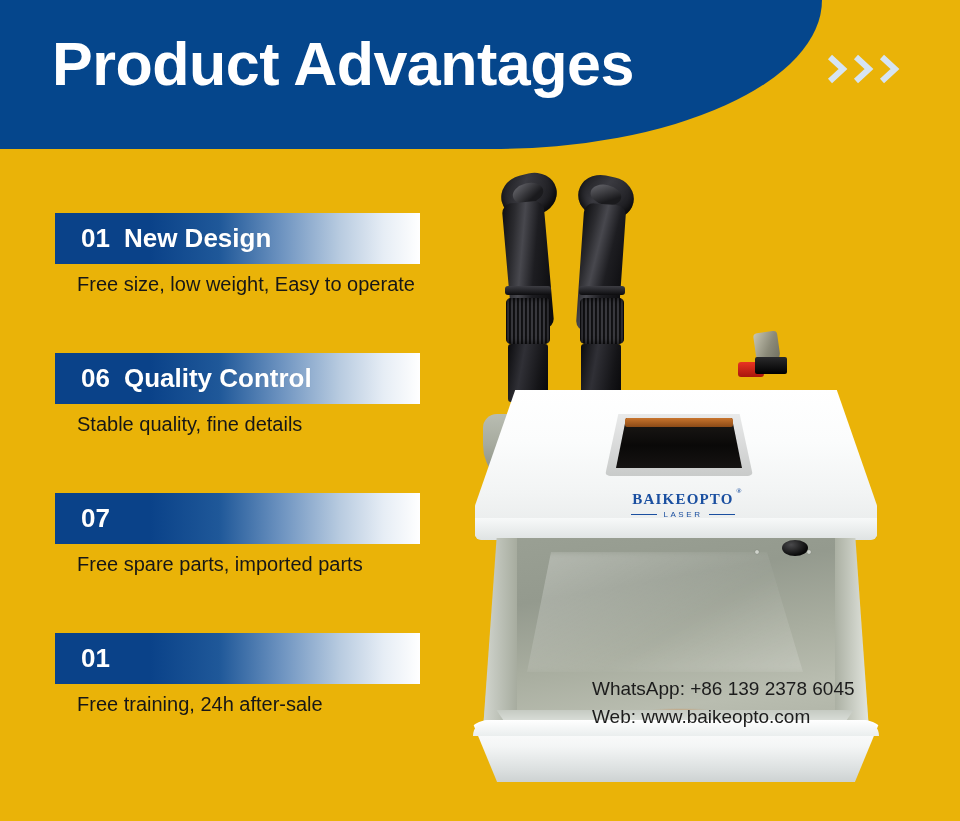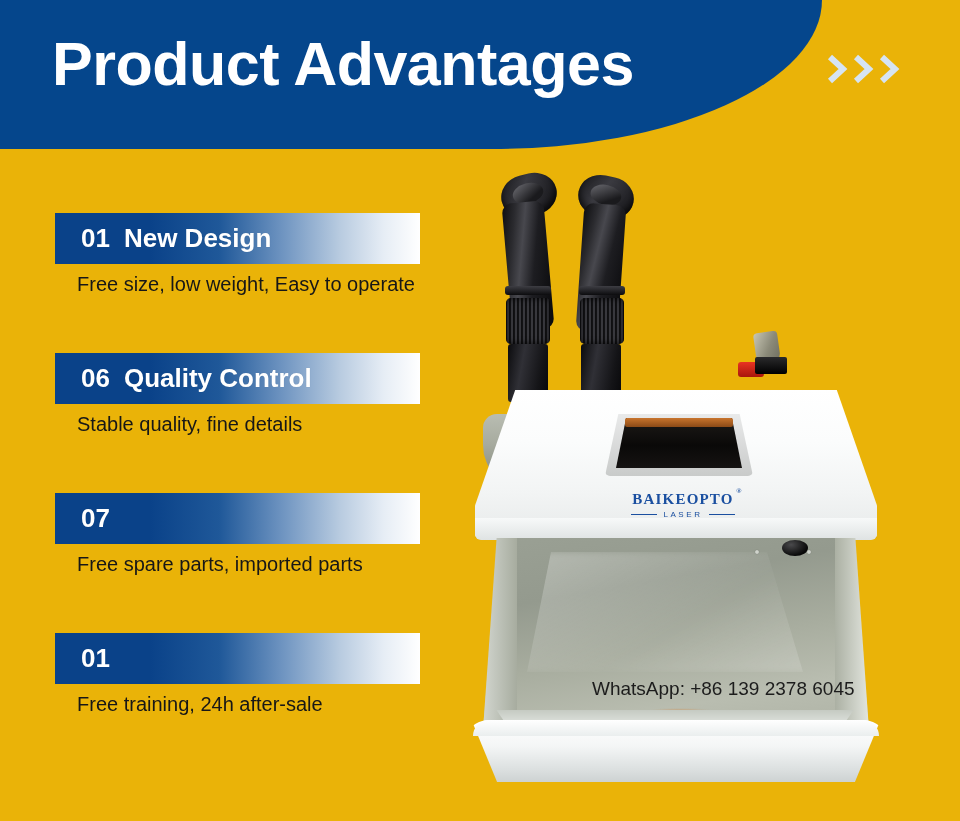--- a/index.html
+++ b/index.html
@@ -382,15 +382,16 @@
     </span>
     <div class="brand-sub">
       <span class="brand-rule"></span>
       <span>LASER</span>
       <span class="brand-rule"></span>
     </div>
   </div>
 
   <div class="contact">
     <div>WhatsApp: +86 139 2378 6045</div>
+    <div>Web: www.baikeopto.com</div>
   </div>
 
 </div>
 
 </body></html>

